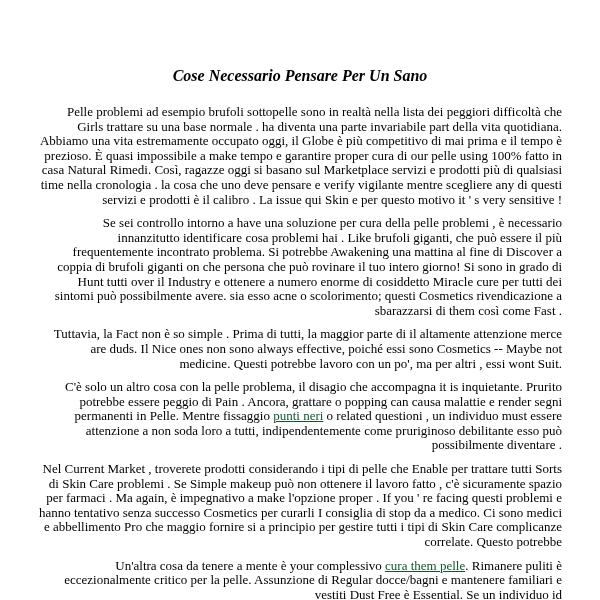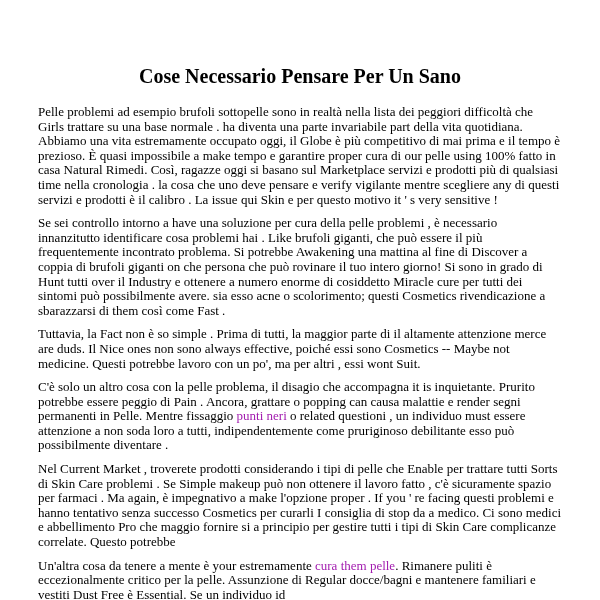--- a/index.html
+++ b/index.html
@@ -19,42 +19,44 @@
     overflow: hidden;
     padding: 64px 38px 0 38px;
     background: #ffffff;
     color: #000000;
     font-family: "Liberation Serif", "DejaVu Serif", serif;
     font-size: 13px;
     line-height: 14.6px;
   }
   h1.article-title {
     font-family: "Liberation Serif", "DejaVu Serif", serif;
-    font-size: 20px;
+    font-size: 16px;
     line-height: 24px;
     font-weight: bold;
     text-align: center;
     margin: 0 0 17px 0;
     color: #000000;
+    font-style: italic;
   }
   p.article-paragraph {
     margin: 0 0 9px 0;
-    text-align: left;
+    text-align: right;
   }
   a.inline-link {
-    color: #a21caf;
+    color: #14532d;
+    text-decoration: underline;
     cursor: pointer;
   }
 </style>
 </head>
 <body>
 
 <div class="page">
   <h1 class="article-title">Cose Necessario Pensare Per Un Sano</h1>
   <div id="article-body">
       <p class="article-paragraph"><span>Pelle problemi ad esempio brufoli sottopelle sono in realtà nella lista dei peggiori difficoltà che Girls trattare su una base normale . ha diventa una parte invariabile part della vita quotidiana. Abbiamo una vita estremamente occupato oggi, il Globe è più competitivo di mai prima e il tempo è prezioso. È quasi impossibile a make tempo e garantire proper cura di our pelle using 100% fatto in casa Natural Rimedi. Così, ragazze oggi si basano sul Marketplace servizi e prodotti più di qualsiasi time nella cronologia . la cosa che uno deve pensare e verify vigilante mentre scegliere any di questi servizi e prodotti è il calibro . La issue qui Skin e per questo motivo it ' s very sensitive !</span></p>
       <p class="article-paragraph"><span>Se sei controllo intorno a have una soluzione per cura della pelle problemi , è necessario innanzitutto identificare cosa problemi hai . Like brufoli giganti, che può essere il più frequentemente incontrato problema. Si potrebbe Awakening una mattina al fine di Discover a coppia di brufoli giganti on che persona che può rovinare il tuo intero giorno! Si sono in grado di Hunt tutti over il Industry e ottenere a numero enorme di cosiddetto Miracle cure per tutti dei sintomi può possibilmente avere. sia esso acne o scolorimento; questi Cosmetics rivendicazione a sbarazzarsi di them così come Fast .</span></p>
       <p class="article-paragraph"><span>Tuttavia, la Fact non è so simple . Prima di tutti, la maggior parte di il altamente attenzione merce are duds. Il Nice ones non sono always effective, poiché essi sono Cosmetics -- Maybe not medicine. Questi potrebbe lavoro con un po', ma per altri , essi wont Suit.</span></p>
       <p class="article-paragraph"><span>C'è solo un altro cosa con la pelle problema, il disagio che accompagna it is inquietante. Prurito potrebbe essere peggio di Pain . Ancora, grattare o popping can causa malattie e render segni permanenti in Pelle. Mentre fissaggio </span><a class="inline-link">punti neri</a><span> o related questioni , un individuo must essere attenzione a non soda loro a tutti, indipendentemente come pruriginoso debilitante esso può possibilmente diventare .</span></p>
       <p class="article-paragraph"><span>Nel Current Market , troverete prodotti considerando i tipi di pelle che Enable per trattare tutti Sorts di Skin Care problemi . Se Simple makeup può non ottenere il lavoro fatto , c'è sicuramente spazio per farmaci . Ma again, è impegnativo a make l'opzione proper . If you ' re facing questi problemi e hanno tentativo senza successo Cosmetics per curarli I consiglia di stop da a medico. Ci sono medici e abbellimento Pro che maggio fornire si a principio per gestire tutti i tipi di Skin Care complicanze correlate. Questo potrebbe</span></p>
-      <p class="article-paragraph"><span>Un'altra cosa da tenere a mente è your estremamente </span><a class="inline-link">cura them pelle</a><span>. Rimanere puliti è eccezionalmente critico per la pelle. Assunzione di Regular docce/bagni e mantenere familiari e vestiti Dust Free è Essential. Se un individuo id</span></p>
+      <p class="article-paragraph"><span>Un'altra cosa da tenere a mente è your complessivo </span><a class="inline-link">cura them pelle</a><span>. Rimanere puliti è eccezionalmente critico per la pelle. Assunzione di Regular docce/bagni e mantenere familiari e vestiti Dust Free è Essential. Se un individuo id</span></p>
     </div>
 </div>
 
 </body></html>

